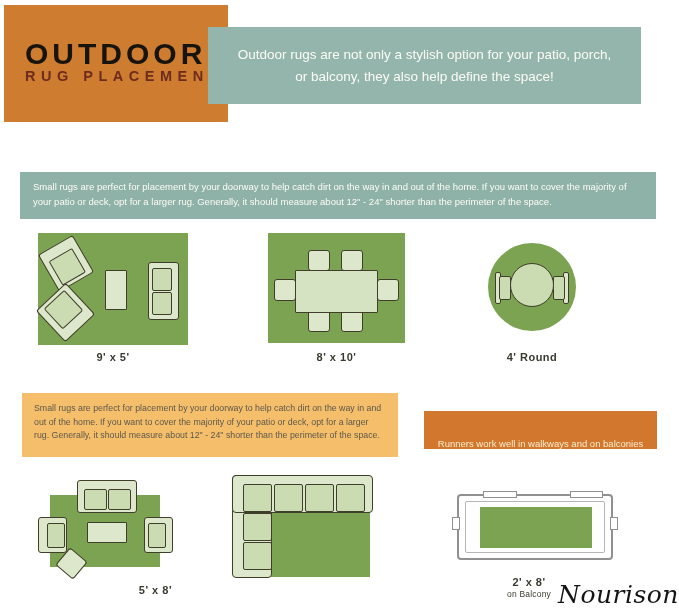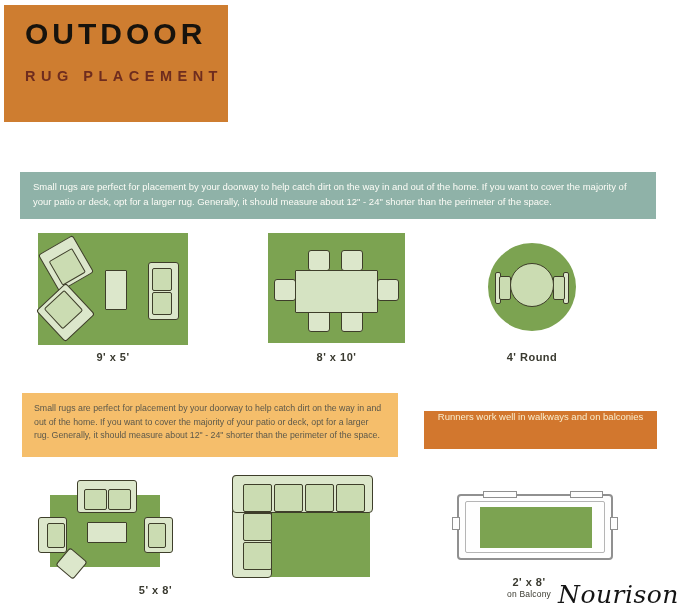--- a/index.html
+++ b/index.html
@@ -2,36 +2,36 @@
 <html><head>
 <meta charset="utf-8">
 <style>
   html,body{margin:0;padding:0;background:#fff;}
   .canvas{position:relative;width:679px;height:615px;background:#ffffff;overflow:hidden;
           font-family:"Liberation Sans",sans-serif;}
   .abs{position:absolute;box-sizing:border-box;}
 
   
   .title-box{left:4px;top:5px;width:224px;height:117px;background:#CE7D30;z-index:1;}
-  .title-line1{left:21px;top:12px;font-size:30px;font-weight:bold;letter-spacing:4px;color:#17130D;}
+  .title-line1{left:21px;top:32px;font-size:30px;font-weight:bold;letter-spacing:4px;color:#17130D;}
   .title-line2{left:21px;top:63px;font-size:14.5px;font-weight:600;letter-spacing:5.5px;color:#6E2C1E;}
   .intro-box{left:208px;top:27px;width:433px;height:77px;background:#93B5AC;z-index:2;
              display:flex;align-items:center;justify-content:center;text-align:center;
              color:#FCFCF6;font-size:13.5px;line-height:1.6;padding:0 22px;}
   .banner{left:16px;top:104px;width:652px;height:42px;background:#F6C367;z-index:3;
           display:flex;align-items:center;justify-content:center;
           color:#55523F;font-size:12px;white-space:nowrap;}
 
   
   .tip-top{left:20px;top:172px;width:636px;min-height:47px;background:#8FB2A8;
            color:#FCFCF6;font-size:9.5px;line-height:1.55;padding:8px 13px;}
   .tip-bottom{left:22px;top:393px;width:376px;min-height:64px;background:#F5BE6B;
               color:#5C584A;font-size:8.8px;line-height:1.55;padding:9px 12px;}
   .runners-box{left:424px;top:411px;width:233px;height:38px;background:#D2772E;
-               display:flex;align-items:flex-start;justify-content:center;text-align:center;
+               display:flex;align-items:flex-end;justify-content:center;text-align:center;
                color:#F9EDCD;font-size:9.5px;white-space:nowrap;}
 
   
   .rug{background:#7CA351;}
   .furn{background:#DCE7CB;border:1px solid #3E3E2A;box-sizing:border-box;position:absolute;border-radius:3px;}
   .cush{background:#CBDCB2;border:1px solid #3E3E2A;box-sizing:border-box;position:absolute;border-radius:2px;}
 
   .dim-label{font-weight:bold;font-size:11px;color:#3A3A30;letter-spacing:0.5px;text-align:center;}
   .sub-label{display:block;font-size:8.5px;font-weight:normal;letter-spacing:0.2px;margin-top:1px;}
 
@@ -46,20 +46,23 @@
          text-align:right;letter-spacing:0.5px;}
 </style>
 </head>
 <body>
 
 <div class="canvas">
 
   <div class="abs title-box">
     <div class="abs title-line1">OUTDOOR</div>
     <div class="abs title-line2">RUG PLACEMENT</div>
+  </div>
+  <div class="abs intro-box">
+    <span>Outdoor rugs are not only a stylish option for your patio, porch, or balcony, they also help define the space!</span>
   </div>
 
   <div class="abs tip-top">
     <span>Small rugs are perfect for placement by your doorway to help catch dirt on the way in and out of the home. If you want to cover the majority of your patio or deck, opt for a larger rug. Generally, it should measure about 12" - 24" shorter than the perimeter of the space.</span>
   </div>
 
   <div class="abs rug" style="left:38px;top:233px;width:150px;height:112px;">
     <div class="furn" style="left:8px;top:9px;width:40px;height:43px;transform:rotate(-30deg);">
       <div class="cush" style="left:5px;top:10px;width:27px;height:28px;"></div>
     </div>

